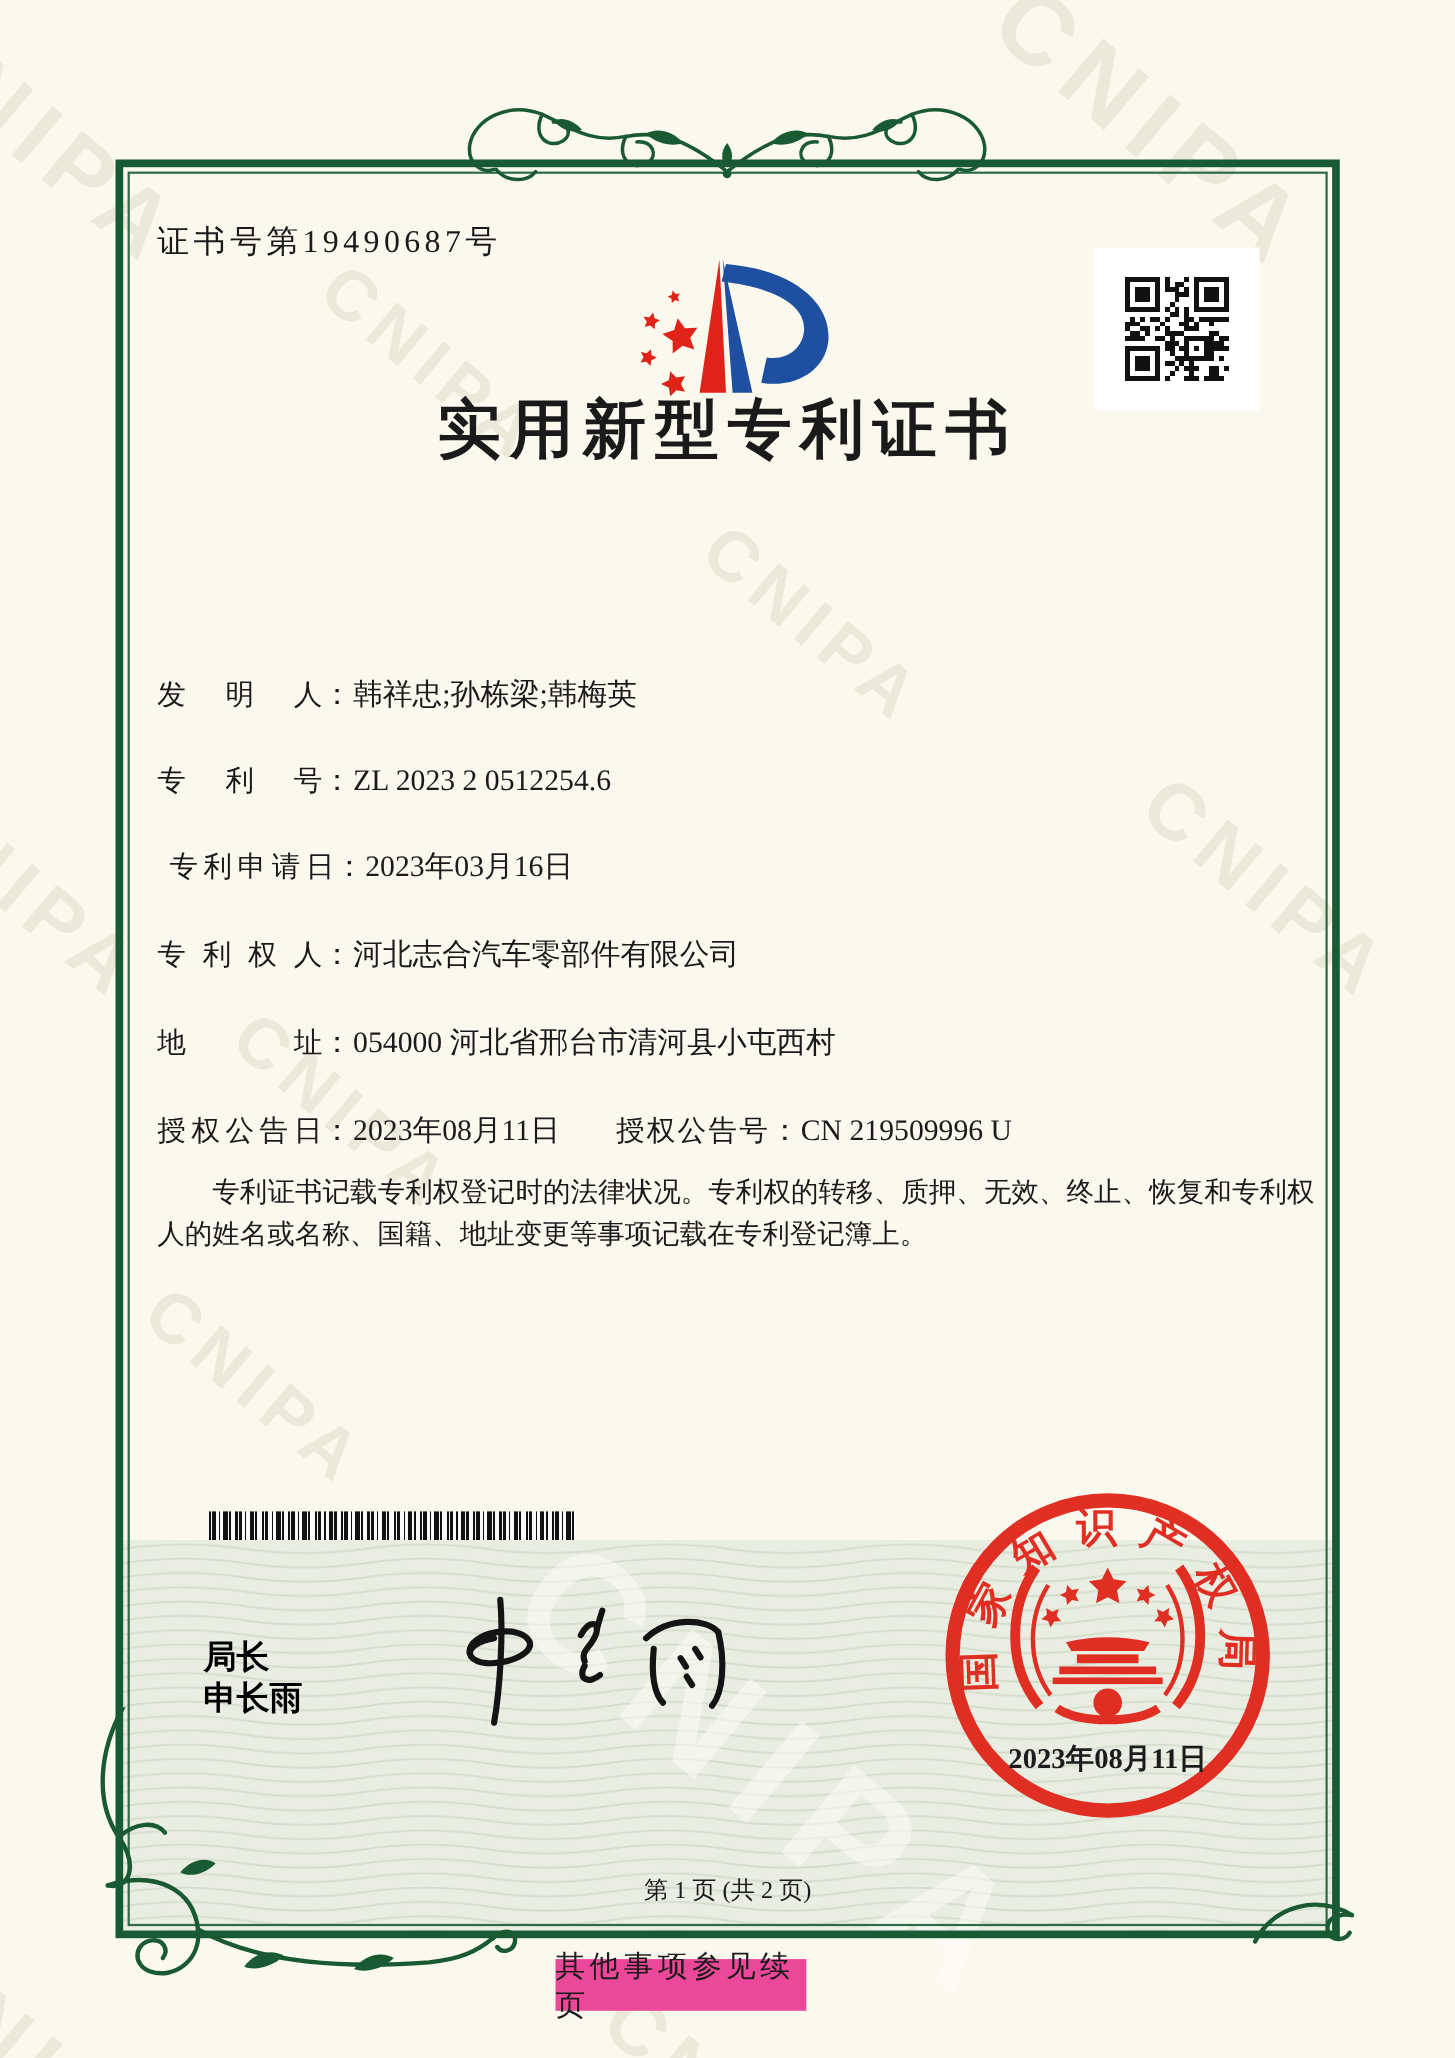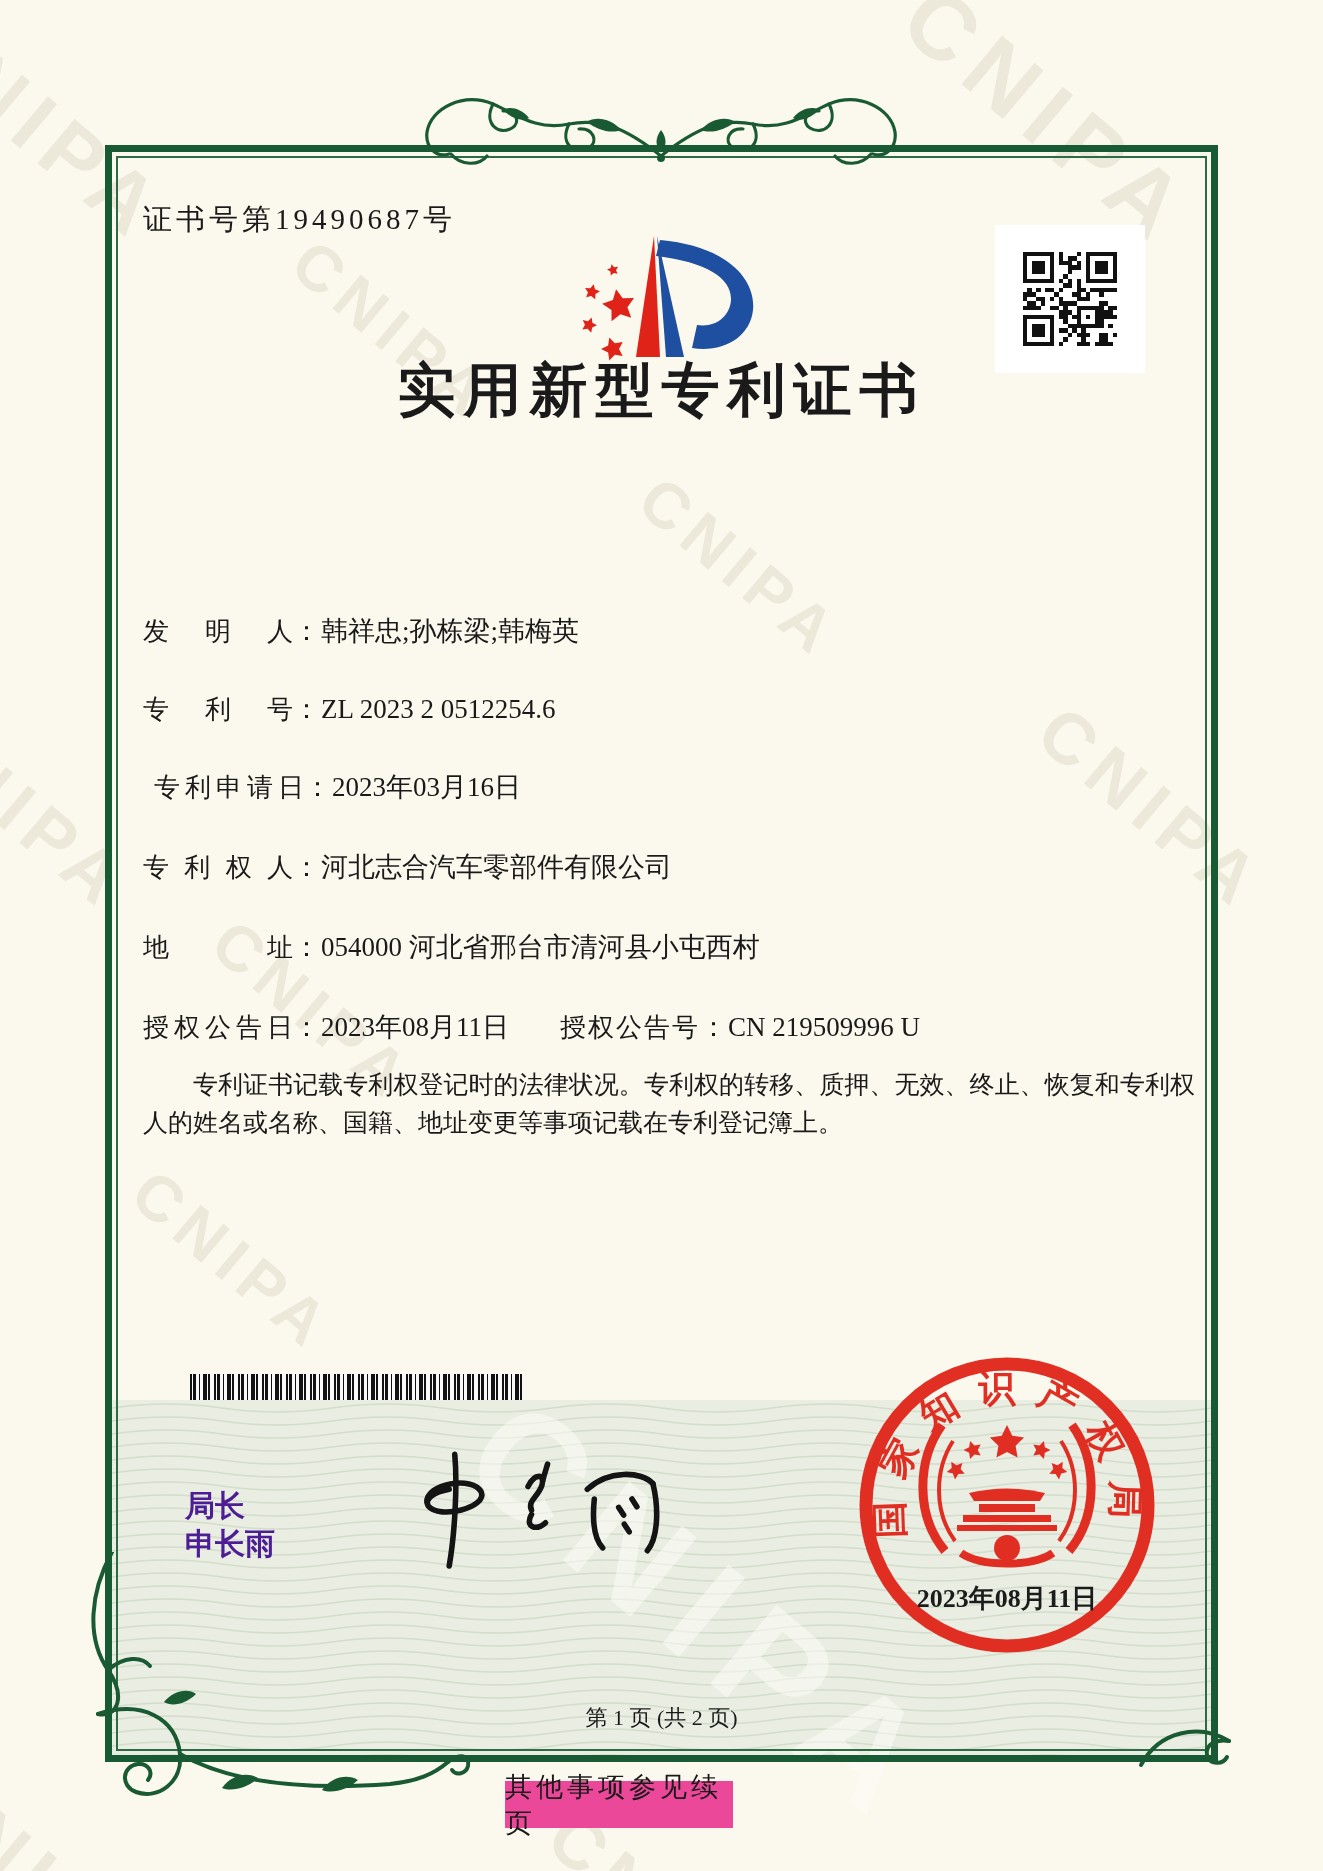--- a/index.html
+++ b/index.html
@@ -33,21 +33,21 @@
   .val{margin-left:2px;}
   .grant2{position:absolute;left:417px;top:0;}
   .grant2 .lbl2{font-size:26px;letter-spacing:2px;}
   .paras{position:absolute;left:143px;top:1066px;width:1052px;font-size:25px;line-height:38px;
       text-align:justify;z-index:3;}
   .paras p{margin:0 0 7px 0;text-indent:2em;}
   .barcode{position:absolute;left:190px;top:1374px;width:333px;height:26px;z-index:3;
       background:repeating-linear-gradient(90deg,#111 0 2px,#f8f8f8 2px 3px,#111 3px 6px,#f8f8f8 6px 9px,
       #111 9px 10px,#f8f8f8 10px 13px,#111 13px 17px,#f8f8f8 17px 18px,#111 18px 20px,#f8f8f8 20px 24px);}
   .signer{position:absolute;left:185px;z-index:3;font-family:"Liberation Sans","DejaVu Sans",sans-serif;
-      font-weight:700;font-size:30px;color:#4c1d95;}
+      font-weight:700;font-size:30px;color:#000000;}
   .signer.t1{top:1486px;}
   .signer.t2{top:1524px;}
   .signature{position:absolute;left:385px;top:1418px;width:300px;height:190px;z-index:3;}
   .seal{position:absolute;left:857px;top:1355px;width:300px;height:300px;z-index:6;opacity:0.94;}
   .page-footer{position:absolute;left:0;top:1703px;width:100%;text-align:center;font-size:22px;z-index:3;}
   .note-box{position:absolute;left:505px;top:1781px;width:228px;height:47px;background:#ec4899;z-index:3;
       display:flex;align-items:center;justify-content:center;font-size:27px;letter-spacing:4px;}
 </style>
 </head>
 <body>

